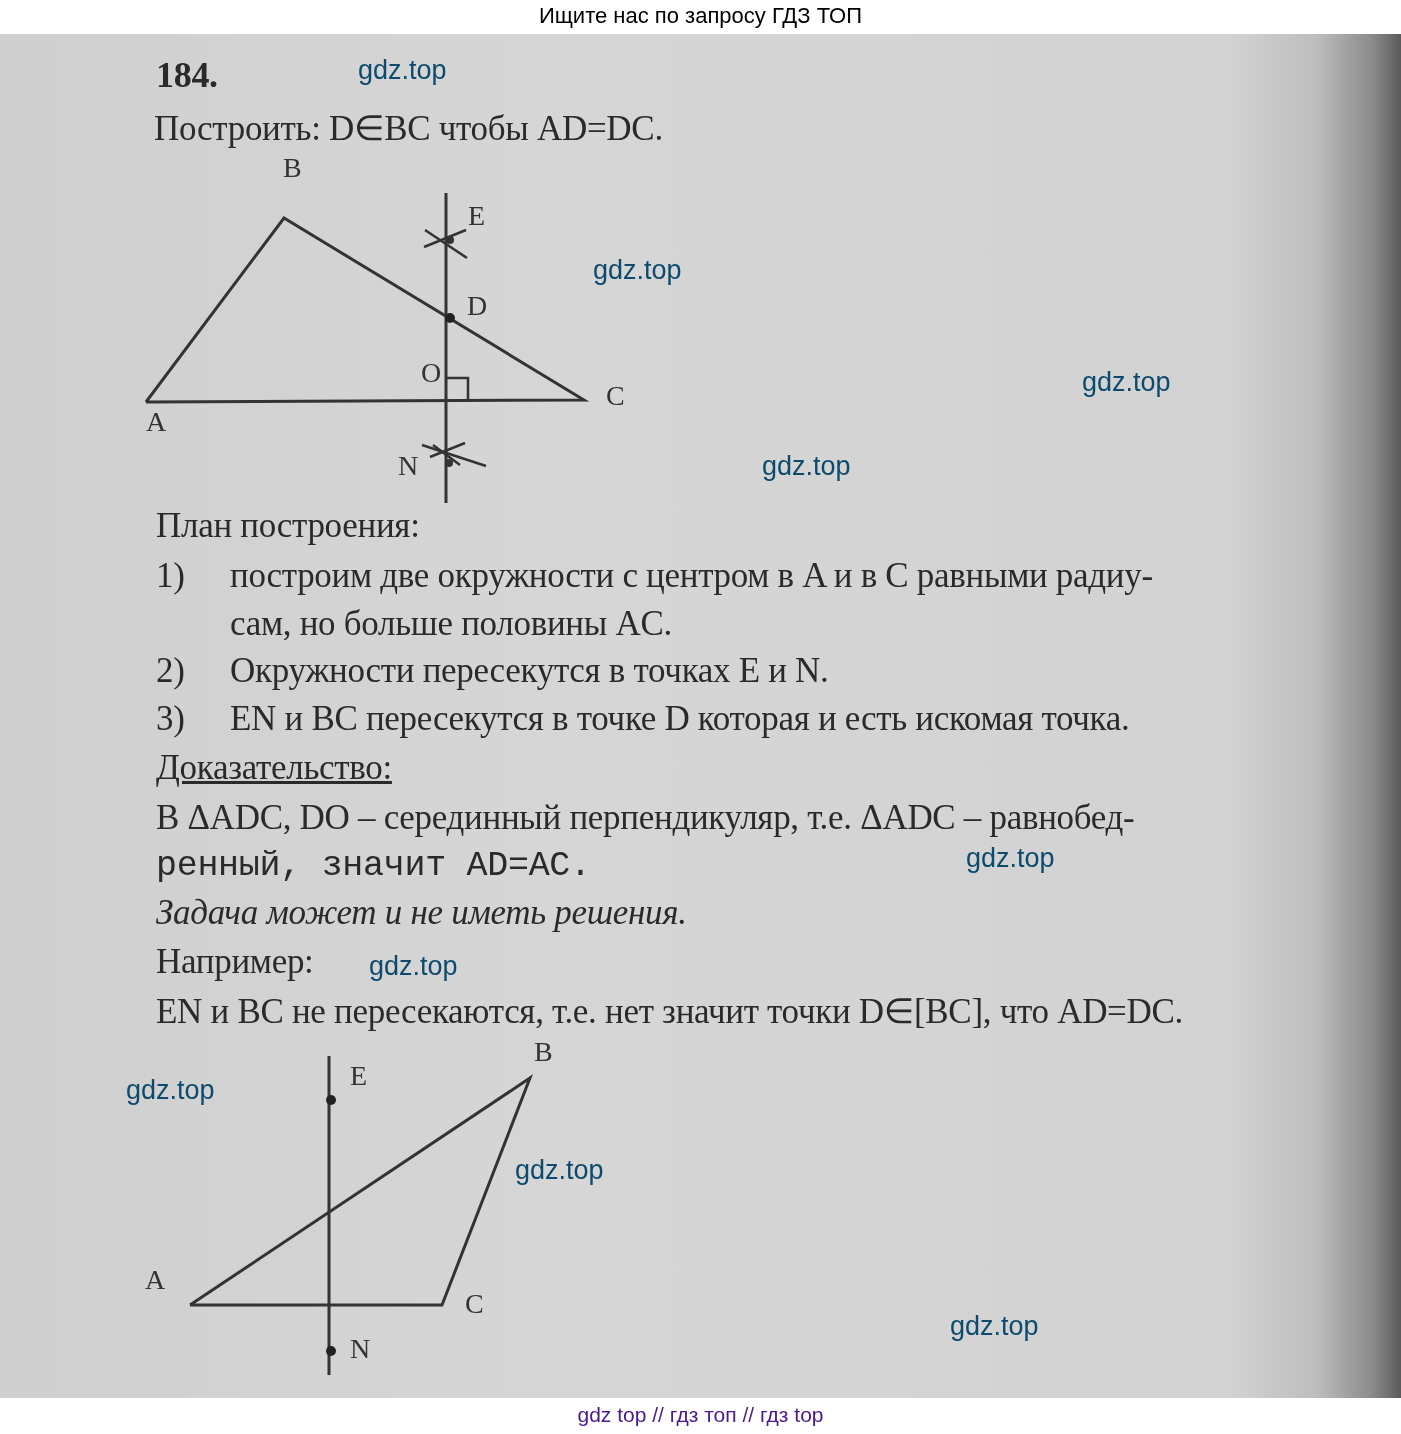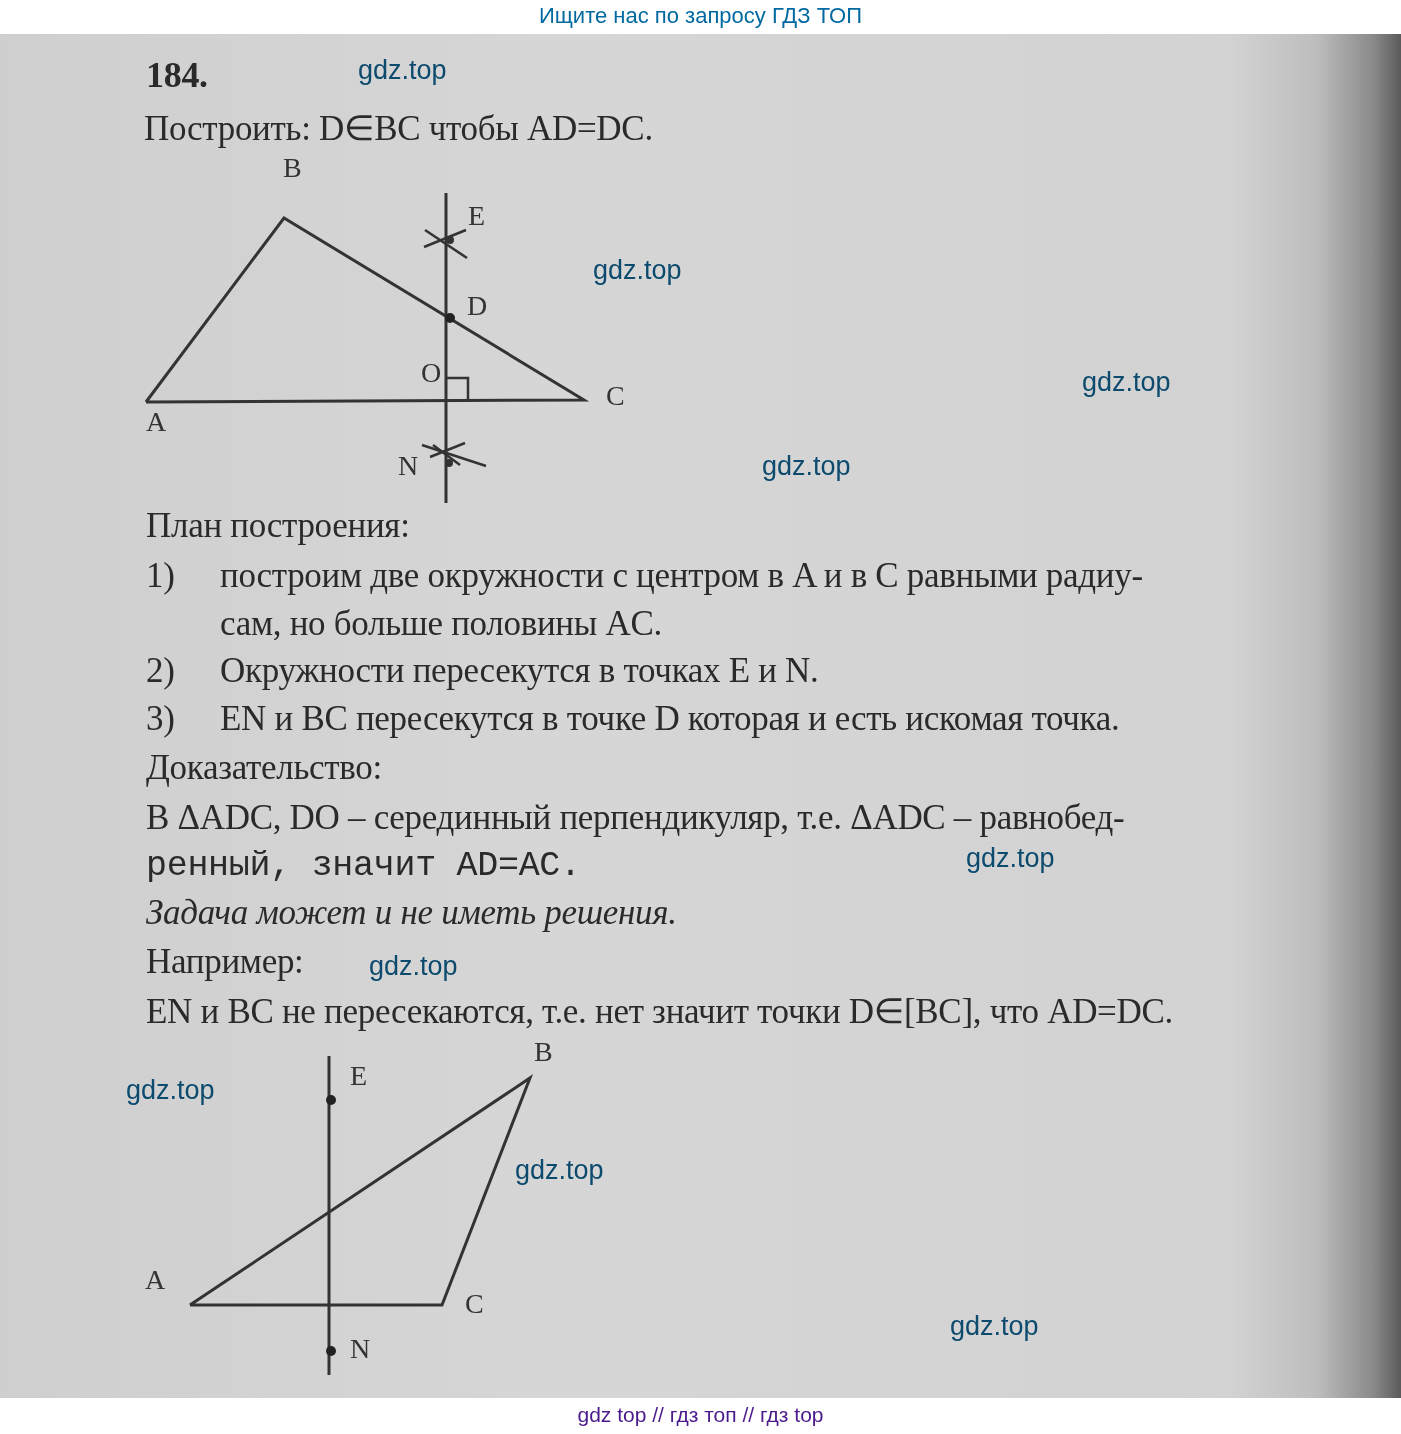--- a/index.html
+++ b/index.html
@@ -1,22 +1,22 @@
 <!DOCTYPE html>
 <html><head>
 <meta charset="utf-8">
 <style>
   html, body { margin: 0; padding: 0; background: #ffffff; }
   body { width: 1401px; height: 1434px; position: relative; overflow: hidden; font-family: "Liberation Serif", serif; }
-  .top-banner { position: absolute; left: 0; top: 0; width: 1401px; height: 34px; background: #fff; text-align: center; font-family: "Liberation Sans", sans-serif; font-size: 22px; line-height: 32px; color: #0369a1; }
+  .top-banner { position: absolute; left: 0; top: 0; width: 1401px; height: 34px; background: #fff; text-align: center; font-family: "Liberation Sans", sans-serif; font-size: 22px; line-height: 32px; color: #000000; }
   .page { position: absolute; left: 0; top: 34px; width: 1401px; height: 1364px; background: linear-gradient(90deg, #cfcfcf 0%, #d6d6d6 40%, #d2d2d2 88%, #bdbdbd 94%, #8a8a8a 98%, #5a5a5a 100%); }
   .bottom-banner { position: absolute; left: 0; top: 1398px; width: 1401px; height: 20px; background: #fff; text-align: center; font-family: "Liberation Sans", sans-serif; font-size: 21px; line-height: 34px; color: #4b1a8c; }
-  .txt { position: absolute; color: #2a2a2a; font-size: 35px; white-space: nowrap; letter-spacing: -0.3px; }
+  .txt { position: absolute; color: #2a2a2a; font-size: 35px; white-space: nowrap; letter-spacing: -0.3px; margin-left: 10px; }
   .num { font-weight: bold; font-size: 36px; }
-  .u { }
+  .u { text-decoration: underline; }
   .wm { position: absolute; font-family: "Liberation Sans", sans-serif; font-size: 27px; color: #0c4a6e; white-space: nowrap; }
   .lbl { position: absolute; font-family: "Liberation Serif", serif; font-size: 28px; color: #333; }
   svg { position: absolute; }
 </style>
 </head>
 <body>
 
 <div class="top-banner">Ищите нас по запросу ГДЗ ТОП</div>
 
 <div class="page"></div>

